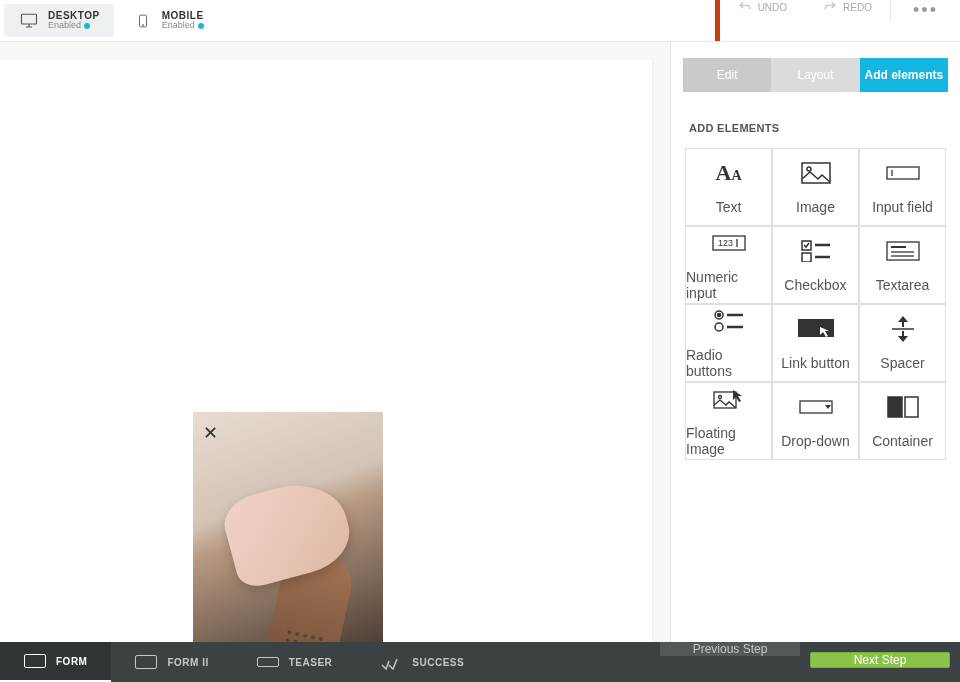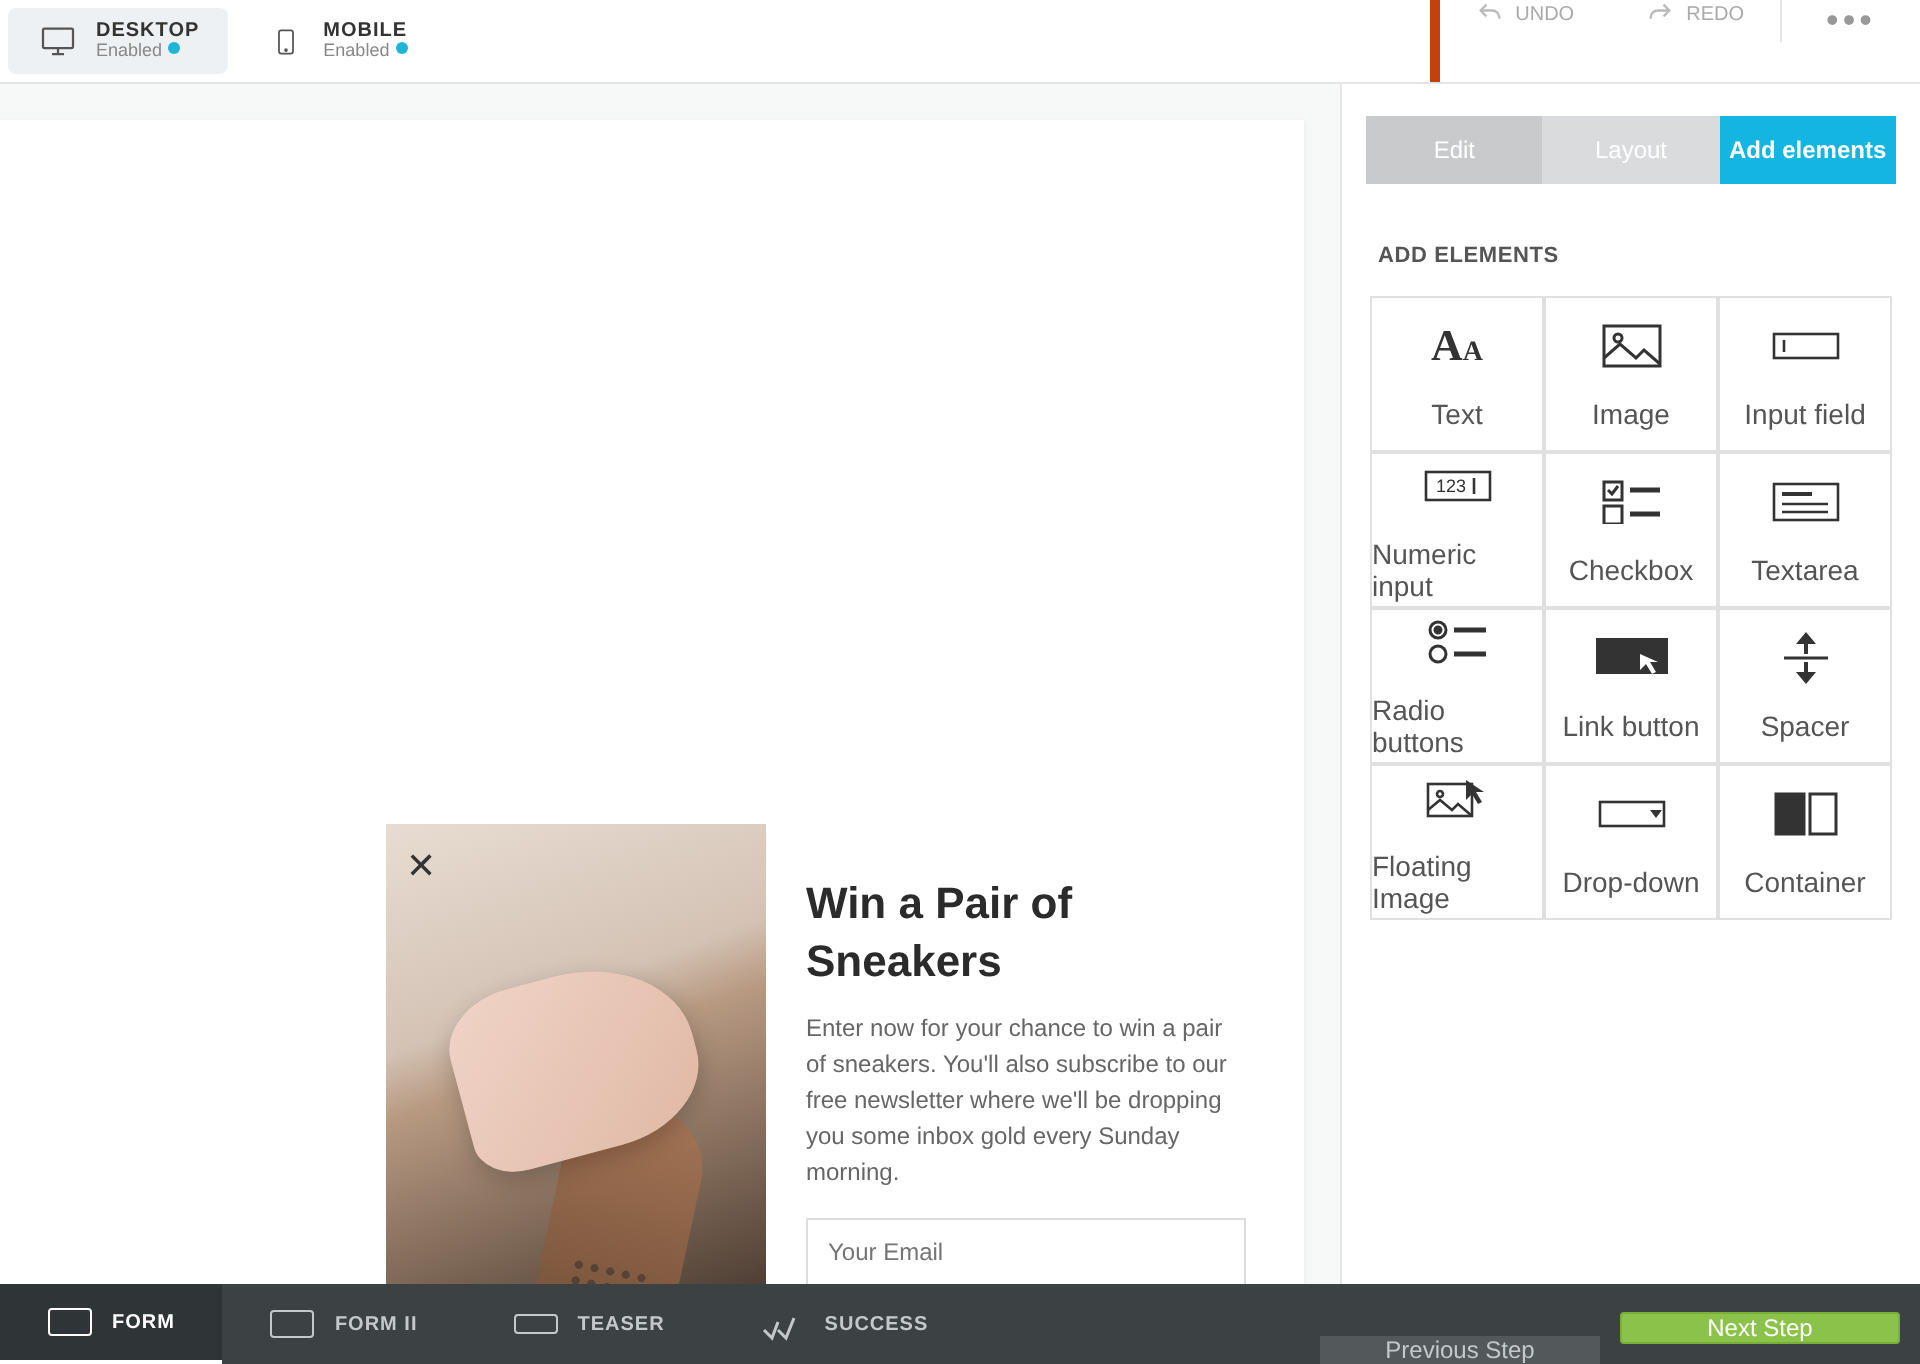--- a/index.html
+++ b/index.html
@@ -5,21 +5,21 @@
 * { margin: 0; padding: 0; box-sizing: border-box; }
 body { font-family: -apple-system, BlinkMacSystemFont, "Segoe UI", Arial, sans-serif; width: 960px; height: 682px; overflow: hidden; background: #fff; position: relative; }
 
 
 .top-header { height: 42px; display: flex; align-items: stretch; border-bottom: 1px solid #e5e5e5; }
 .device-toggle { display: flex; align-items: center; gap: 8px; padding: 0 14px; cursor: pointer; }
 .device-toggle.active { background: #eef1f3; border-radius: 4px; margin: 4px; }
 .device-icon { width: 22px; height: 18px; display: flex; align-items: center; justify-content: center; color: #555; }
 .device-label-wrap { display: flex; flex-direction: column; line-height: 1.1; }
 .device-title { font-size: 10px; font-weight: 700; color: #333; letter-spacing: 0.5px; }
-.device-sub { font-size: 9px; color: #888; display: flex; gap: 3px; }
+.device-sub { font-size: 9px; color: #888; display: flex; align-items: center; gap: 3px; }
 .dot-on { width: 6px; height: 6px; border-radius: 50%; background: #1fb6d6; display: inline-block; }
 
 .right-top { margin-left: auto; display: flex; align-items: flex-start; border-left: 5px solid #c2410c; }
 .undo-redo { display: flex; align-items: center; gap: 6px; padding: 0 18px; font-size: 10px; color: #aaa; cursor: pointer; }
 .undo-redo svg { width: 14px; height: 14px; }
 .more-btn { width: 70px; display: flex; align-items: center; justify-content: center; border-left: 1px solid #e5e5e5; cursor: pointer; color: #999; font-size: 18px; letter-spacing: 2px; }
 
 
 .main { display: flex; height: calc(100% - 42px - 40px); }
 .canvas-area { flex: 1; background: #f7f8f8; position: relative; overflow: hidden; }
@@ -50,21 +50,21 @@
 .element-card { border: 1px solid #e0e0e0; height: 78px; display: flex; flex-direction: column; align-items: center; justify-content: center; gap: 12px; cursor: pointer; background: #fff; }
 .element-icon { height: 28px; display: flex; align-items: center; justify-content: center; color: #333; }
 .element-label { font-size: 14px; color: #555; }
 
 
 .bottom-bar { position: absolute; bottom: 0; left: 0; right: 0; height: 40px; background: #3c4144; display: flex; align-items: stretch; }
 .bottom-tab { display: flex; align-items: center; gap: 10px; padding: 0 24px; color: #c5c8ca; font-size: 10px; font-weight: 700; letter-spacing: 0.5px; cursor: pointer; position: relative; }
 .bottom-tab.active { background: #2f3437; color: #fff; border-bottom: 2px solid #fff; }
 .bottom-tab-icon { width: 22px; height: 14px; border: 1.5px solid currentColor; border-radius: 2px; }
 .bottom-tab-icon.success { border: none; }
-.bottom-right { margin-left: auto; display: flex; align-items: flex-end; }
+.bottom-right { margin-left: auto; display: flex; align-items: flex-start; }
 .step-btn { width: 140px; display: flex; align-items: center; justify-content: center; font-size: 12px; color: #fff; cursor: pointer; }
 .step-btn.prev { background: #53585b; color: #c5c8ca; }
 .step-btn.next { background: #8bc34a; border: 1px solid #7ab03a; margin: 10px; border-radius: 2px; }
 </style>
 </head>
 <body>
 
 <div class="top-header">
   <div class="device-toggle active">
     <div class="device-icon">
@@ -123,26 +123,20 @@
     <div class="placeholder-bar"></div>
     <div class="canvas-page">
       <div class="popup">
         <div class="popup-img">
           <div class="close-x">✕</div>
           <div class="arm">
               <div class="tattoo"></div>
             </div>
           <div class="shoe"></div>
         </div>
-        <div class="popup-content">
-          <div class="popup-title">Win a Pair of Sneakers</div>
-          <div class="popup-desc">Enter now for your chance to win a pair of sneakers. You'll also subscribe to our free newsletter where we'll be dropping you some inbox gold every Sunday morning.</div>
-          <input class="popup-input" placeholder="Your Email" style="">
-          
-        </div>
       </div>
     </div>
   </div>
 
   <div class="right-panel">
     <div class="panel-tabs">
       <div class="panel-tab edit">Edit</div>
       <div class="panel-tab layout">Layout</div>
       <div class="panel-tab active">Add elements</div>
     </div>

